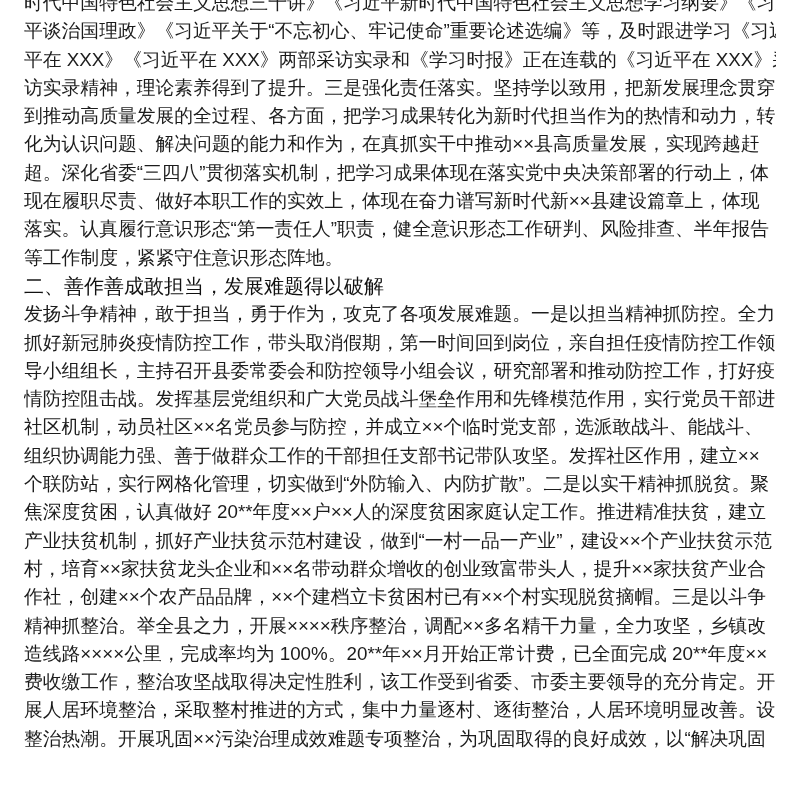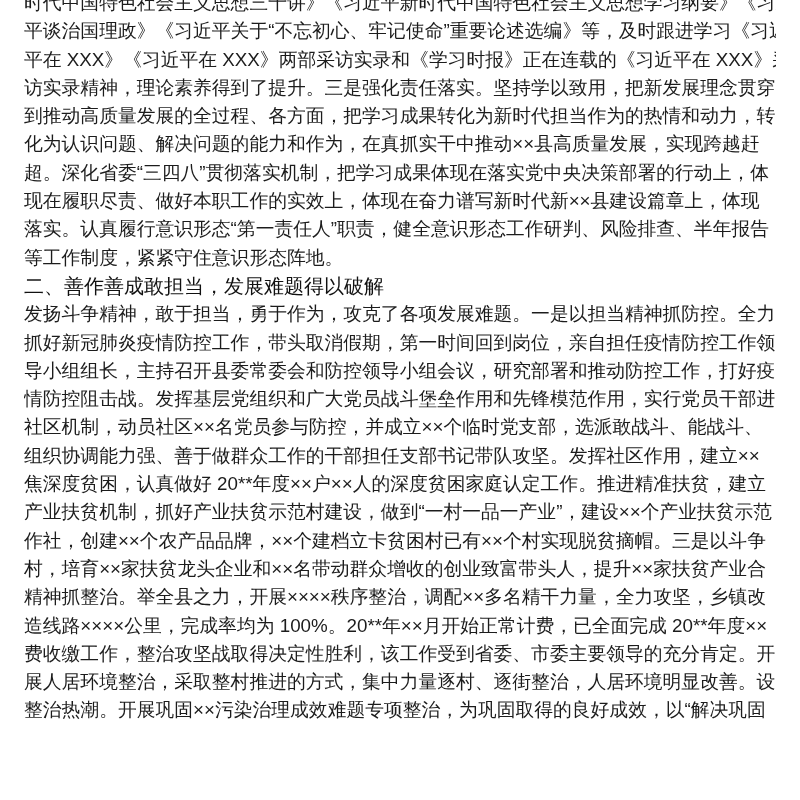--- a/index.html
+++ b/index.html
@@ -51,22 +51,23 @@
   <div class="line">现在履职尽责、做好本职工作的实效上，体现在奋力谱写新时代新××县建设篇章上，体现</div>
   <div class="line">落实。认真履行意识形态“第一责任人”职责，健全意识形态工作研判、风险排查、半年报告</div>
   <div class="line">等工作制度，紧紧守住意识形态阵地。</div>
   <div class="line heading">二、善作善成敢担当，发展难题得以破解</div>
   <div class="line">发扬斗争精神，敢于担当，勇于作为，攻克了各项发展难题。一是以担当精神抓防控。全力</div>
   <div class="line">抓好新冠肺炎疫情防控工作，带头取消假期，第一时间回到岗位，亲自担任疫情防控工作领</div>
   <div class="line">导小组组长，主持召开县委常委会和防控领导小组会议，研究部署和推动防控工作，打好疫</div>
   <div class="line">情防控阻击战。发挥基层党组织和广大党员战斗堡垒作用和先锋模范作用，实行党员干部进</div>
   <div class="line">社区机制，动员社区××名党员参与防控，并成立××个临时党支部，选派敢战斗、能战斗、</div>
   <div class="line">组织协调能力强、善于做群众工作的干部担任支部书记带队攻坚。发挥社区作用，建立××</div>
+  <div class="line">个联防站，实行网格化管理，切实做到“外防输入、内防扩散”。二是以实干精神抓脱贫。聚</div>
   <div class="line">焦深度贫困，认真做好 20**年度××户××人的深度贫困家庭认定工作。推进精准扶贫，建立</div>
   <div class="line">产业扶贫机制，抓好产业扶贫示范村建设，做到“一村一品一产业”，建设××个产业扶贫示范</div>
+  <div class="line">村，培育××家扶贫龙头企业和××名带动群众增收的创业致富带头人，提升××家扶贫产业合</div>
   <div class="line">作社，创建××个农产品品牌，××个建档立卡贫困村已有××个村实现脱贫摘帽。三是以斗争</div>
-  <div class="line">村，培育××家扶贫龙头企业和××名带动群众增收的创业致富带头人，提升××家扶贫产业合</div>
   <div class="line">精神抓整治。举全县之力，开展××××秩序整治，调配××多名精干力量，全力攻坚，乡镇改</div>
   <div class="line">造线路××××公里，完成率均为 100%。20**年××月开始正常计费，已全面完成 20**年度××</div>
   <div class="line">费收缴工作，整治攻坚战取得决定性胜利，该工作受到省委、市委主要领导的充分肯定。开</div>
   <div class="line">展人居环境整治，采取整村推进的方式，集中力量逐村、逐街整治，人居环境明显改善。设</div>
   <div class="line">整治热潮。开展巩固××污染治理成效难题专项整治，为巩固取得的良好成效，以“解决巩固</div>
 </div>
 
 </body></html>

